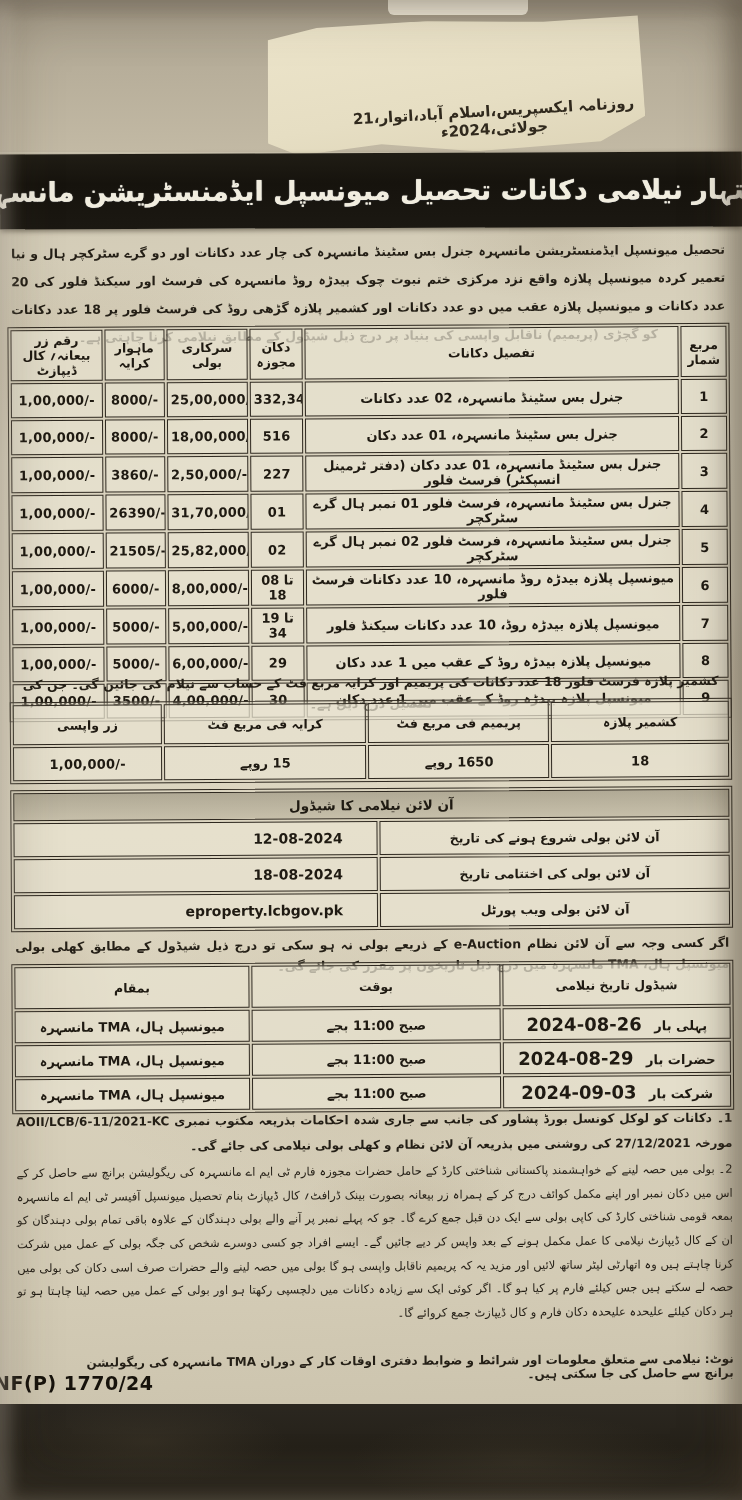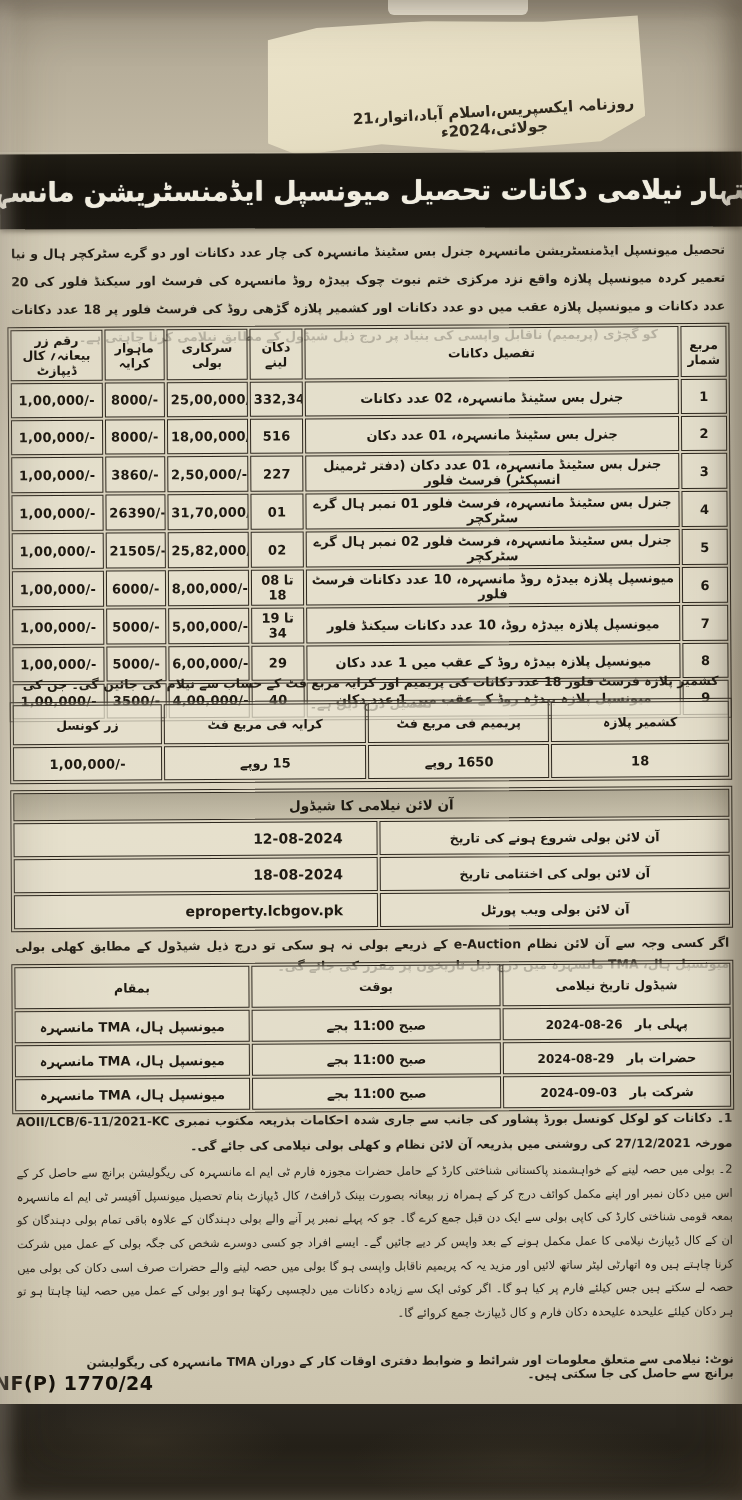--- a/index.html
+++ b/index.html
@@ -28,21 +28,21 @@
   .content{position:absolute;inset:0;z-index:4;transform:rotate(-.35deg);}
   .rtl{direction:rtl;}
   .para{position:absolute;direction:rtl;text-align:justify;color:#241f16;}
   .intro{left:14px;top:238px;width:714px;font-size:12.5px;font-weight:600;line-height:2.25;text-align-last:center;}
   .note-line{font-size:12.5px;font-weight:700;line-height:1.7;}
   .grid{border-collapse:separate;border-spacing:2px;table-layout:fixed;position:absolute;
     border:1.3px solid #2e281f;background:rgba(215,208,188,.35);}
   .grid th,.grid td{border:1.2px solid #2e281f;background:rgba(236,231,213,.6);padding:2px 3px;
     font-size:13px;font-weight:700;text-align:center;vertical-align:middle;color:#1f1a12;overflow:hidden;}
   .grid th{font-size:12.5px;}
-  .num{direction:ltr;font-size:12px;letter-spacing:.2px;}
+  .num{direction:ltr;font-size:18px;letter-spacing:.2px;}
   .desc-cell{direction:rtl;font-size:12.5px;}
   .shops{left:10px;top:325px;width:722px;}
   .shops td{height:29px;}
   .shops th{height:34px;}
   .k-note{left:14px;top:672px;width:714px;text-align:center;}
   .kashmir{left:10px;top:700px;width:722px;}
   .kashmir th{height:34px;}
   .kashmir td{height:28px;}
   .online{left:10px;top:788px;width:722px;}
   .online .title-row th{height:22px;font-size:13.5px;background:linear-gradient(180deg,rgba(125,118,98,.45),rgba(150,142,120,.30));}
@@ -97,21 +97,21 @@
           <col style="width:11.5%">
           <col style="width:7.5%">
           <col style="width:53%">
           <col style="width:6.5%">
       </colgroup>
       <thead>
         <tr>
           <th class="rtl">رقم زر بیعانہ؍ کال ڈیپازٹ</th>
           <th class="rtl">ماہوار کرایہ</th>
           <th class="rtl">سرکاری بولی</th>
-          <th class="rtl">دکان لینے</th>
+          <th class="rtl">دکان مجوزہ</th>
           <th class="rtl">تفصیل دکانات</th>
           <th class="rtl">مربع شمار</th>
         </tr>
       </thead>
       <tbody>
         <tr>
           <td class="num">1,00,000/-</td>
           <td class="num">8000/-</td>
           <td class="num">25,00,000/-</td>
           <td class="num">332,340</td>
@@ -171,39 +171,39 @@
           <td class="num">5000/-</td>
           <td class="num">6,00,000/-</td>
           <td class="num">29</td>
           <td class="desc-cell">میونسپل پلازہ بیدڑہ روڈ کے عقب میں 1 عدد دکان</td>
           <td class="num">8</td>
         </tr>
         <tr>
           <td class="num">1,00,000/-</td>
           <td class="num">3500/-</td>
           <td class="num">4,00,000/-</td>
-          <td class="num">40</td>
+          <td class="num">30</td>
           <td class="desc-cell">میونسپل پلازہ بیدڑہ روڈ کے عقب میں 1 عدد دکان</td>
           <td class="num">9</td>
         </tr>
       </tbody>
     </table>
 
     <div class="para note-line k-note">کشمیر پلازہ فرسٹ فلور 18 عدد دکانات کی پریمیم اور کرایہ مربع فٹ کے حساب سے نیلام کی جائیں گی۔ جن کی تفصیل درج ذیل ہے۔</div>
 
     <table class="grid kashmir">
       <colgroup>
           <col style="width:21%">
           <col style="width:28.5%">
           <col style="width:25.5%">
           <col style="width:25%">
         </colgroup>
       <thead>
         <tr>
-          <th class="rtl">زر کونسل</th>
+          <th class="rtl">زر واپسی</th>
           <th class="rtl">کرایہ فی مربع فٹ</th>
           <th class="rtl">پریمیم فی مربع فٹ</th>
           <th class="rtl">کشمیر پلازہ</th>
         </tr>
       </thead>
       <tbody>
         <tr>
           <td class="num">1,00,000/-</td>
           <td class="rtl">15 روپے</td>
           <td class="rtl">1650 روپے</td>

